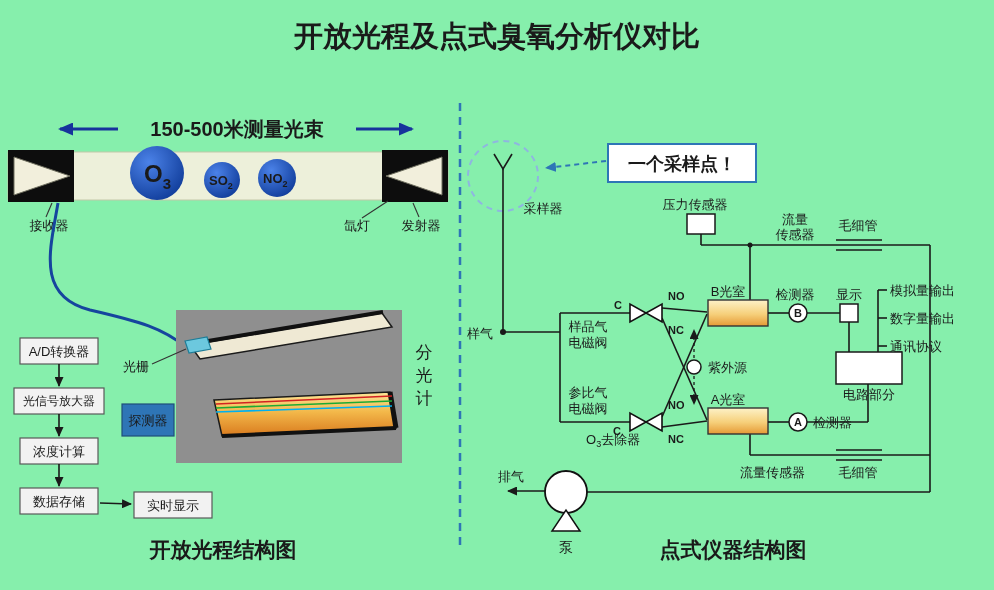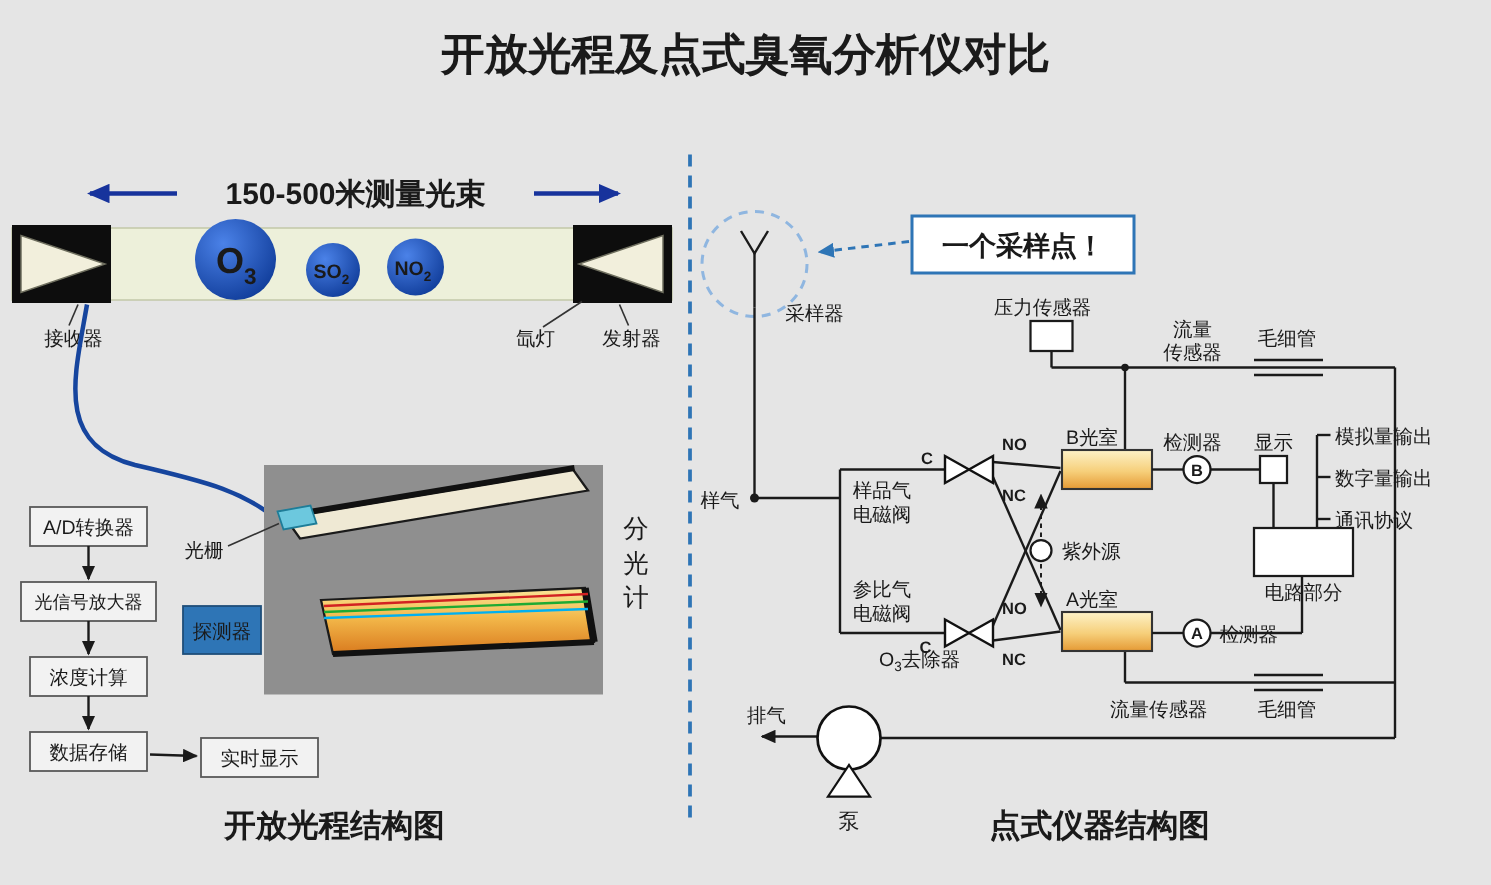--- a/index.html
+++ b/index.html
@@ -1,20 +1,20 @@
 <!DOCTYPE html>
 <html><head>
 <meta charset="utf-8">
 <style>
   * { box-sizing: border-box; }
   html,body { margin:0; padding:0; background:#ffffff; }
   .stage {
     position: relative;
     width: 994px; height: 590px;
-    background: #e5e5e5;
+    background: #86efac;
     font-family: "Liberation Sans", "DejaVu Sans", sans-serif;
     overflow: hidden;
   }
   svg { display:block; }
   svg text { font-family: "Liberation Sans", "DejaVu Sans", sans-serif; fill:#1a1a1a; }
   .pipe  { stroke:#1a1a1a; stroke-width:1.6; fill:none; }
   .thin  { stroke:#333333; stroke-width:1.1; fill:none; }
   .lbl   { font-size:13px; }
   .lbl-s { font-size:11px; font-weight:bold; }
   .wbox  { fill:#ffffff; stroke:#1a1a1a; stroke-width:1.5; }

